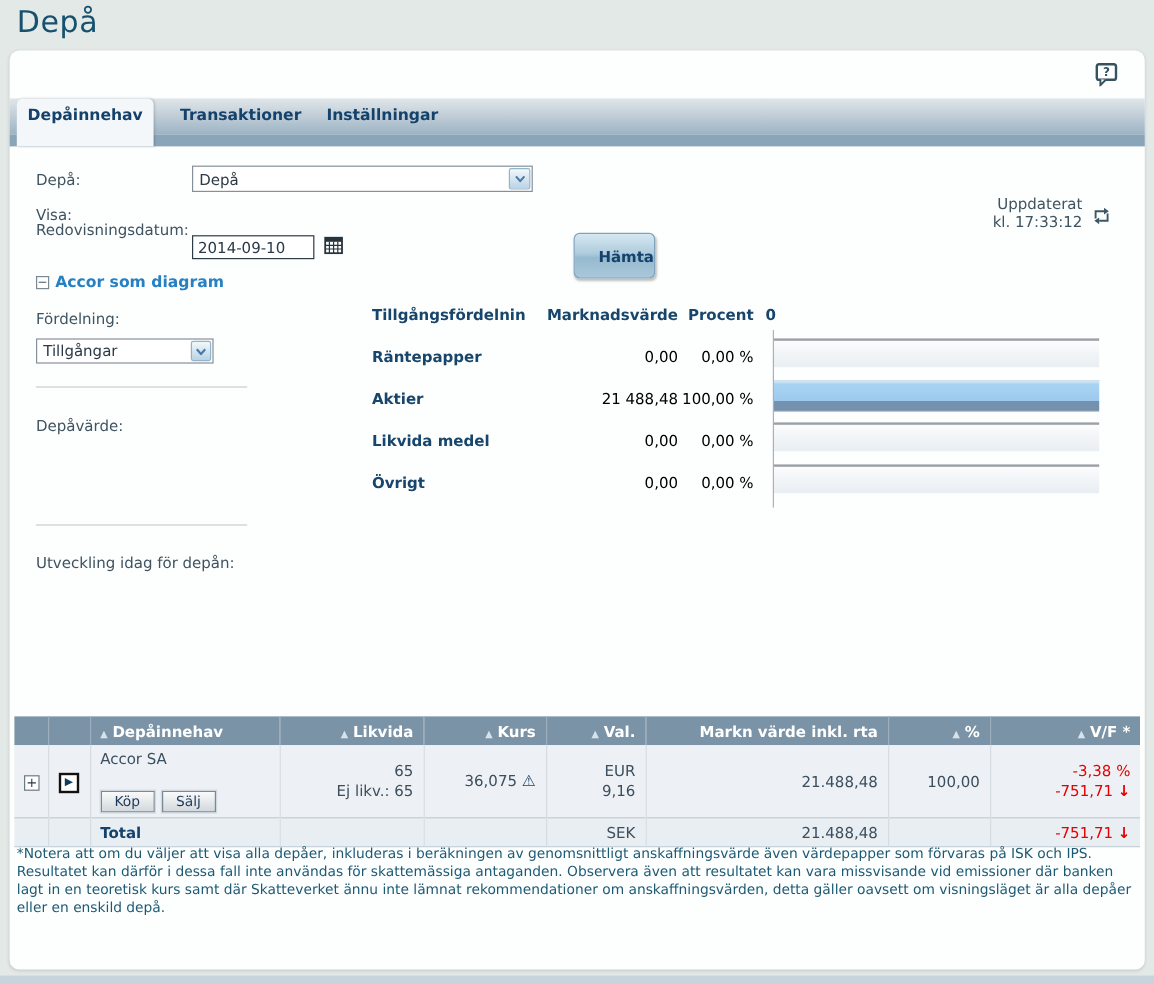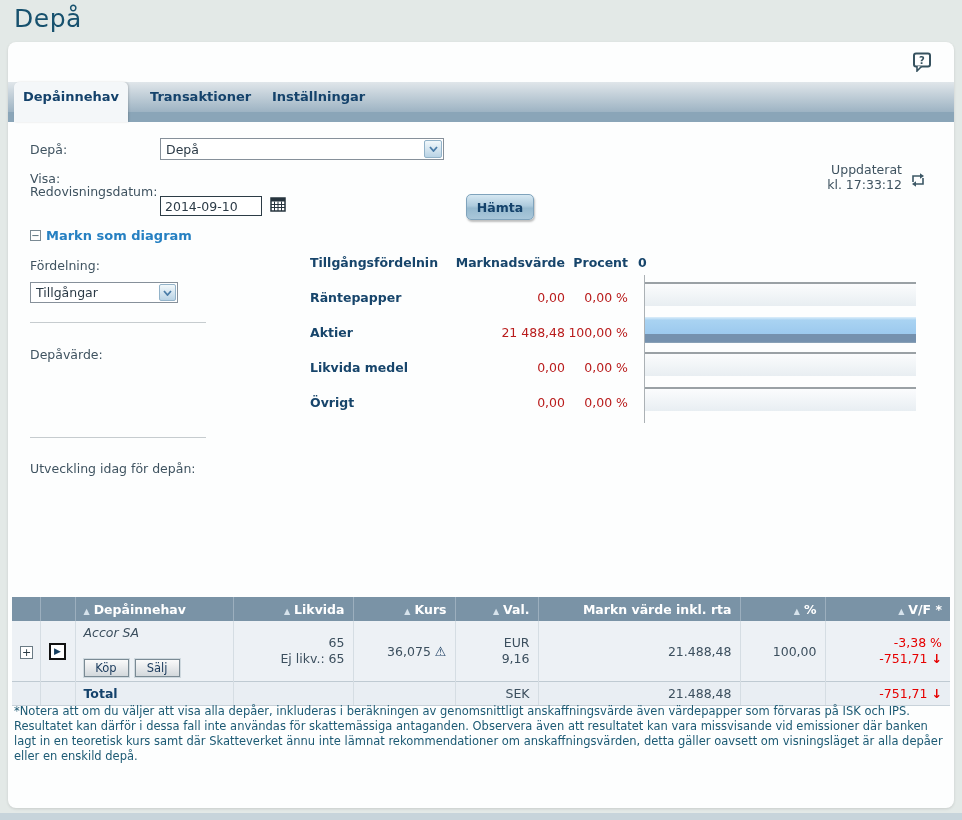--- a/index.html
+++ b/index.html
@@ -37,21 +37,21 @@
   .refresh-icon { position:absolute; right:28px; top:50px; cursor:pointer; }
 
   .toggle { position:absolute; left:22px; top:106px; color:#2680c2; font-weight:bold; font-size:13px; cursor:pointer; }
   .toggle .mbox { display:inline-block; width:11px; height:11px; border:1px solid #7a8a94; background:#fff; color:#3c5866; font-size:10px; line-height:9px; text-align:center; font-weight:normal; vertical-align:1px; margin-right:5px; }
 
   .divider { position:absolute; height:1px; background:#c6cccf; width:176px; left:22px; }
 
   
   .a-hdr { position:absolute; font-weight:bold; color:#17456b; font-size:12.5px; white-space:nowrap; }
   .a-lbl { position:absolute; font-weight:bold; color:#17456b; font-size:12.5px; }
-  .a-val { position:absolute; text-align:right; color:#b91c1c; font-size:12.5px; }
+  .a-val { position:absolute; text-align:right; color:#000000; font-size:12.5px; }
   .chart-axis { position:absolute; left:636px; top:153px; width:1px; height:148px; background:#abb1b5; }
   .bar-track { position:absolute; left:637px; width:271px; height:24px; border-top:2px solid #9aa1a5; background:linear-gradient(#fbfcfd,#e8eef2); }
   .bar-fill { position:absolute; left:0; top:-2px; height:26px;
       background:linear-gradient(to bottom,#ddeefa 0%,#a9d3f2 12%,#9cc9ee 66%,#7591ae 66%,#7591ae 94%,#91a7ba 100%); }
 
   
   .htable { position:absolute; left:4px; top:475px; width:938px; border-collapse:collapse; table-layout:fixed; font-size:12.5px; }
   .htable th { background:#7a93a6; color:#fff; font-weight:bold; height:24px; padding:0 8px; white-space:nowrap; border-left:1px solid #9cafbe; }
   .htable th:first-child { border-left:none; }
   .htable td { background:#edf1f5; padding:4px 8px; border-left:1px solid #d5dde3; vertical-align:middle; }
@@ -110,37 +110,37 @@
 
     <div class="lbl" style="left:22px; top:62px;">Redovisningsdatum:</div>
     <input class="date-input" value="2014-09-10" style="">
     <span class="cal-icon">
       <svg width="16" height="15" viewBox="0 0 16 15">
         <rect x="1" y="1" width="14" height="13" fill="#fff" stroke="#26343e" stroke-width="1.5"></rect>
         <rect x="1" y="1" width="14" height="3.5" fill="#26343e"></rect>
         <path d="M1 7.5 H15 M1 10.5 H15 M4.5 4.5 V14 M8 4.5 V14 M11.5 4.5 V14" stroke="#26343e" stroke-width="1"></path>
       </svg>
     </span>
-    <button class="btn-blue" style="left:458px; top:72px; width:68px; height:26px;">Hämta</button>
+    <button class="btn-blue" style="left:470px; top:72px; width:68px; height:38px;text-align:right;">Hämta</button>
 
     <div class="updated">
       <div>Uppdaterat</div>
       <div>kl. 17:33:12</div>
     </div>
     <span class="refresh-icon">
       <svg width="16" height="16" viewBox="0 0 16 16">
         <path d="M3 10 V4 H10" fill="none" stroke="#3c5866" stroke-width="1.6"></path>
         <path d="M10 1.2 L14 4 L10 6.8 Z" fill="#3c5866"></path>
         <path d="M13 6 V12 H6" fill="none" stroke="#3c5866" stroke-width="1.6"></path>
         <path d="M6 9.2 L2 12 L6 14.8 Z" fill="#3c5866"></path>
       </svg>
     </span>
 
     <div class="toggle">
-      <span class="mbox">−</span><span>Markn som diagram</span>
+      <span class="mbox">−</span><span>Accor som diagram</span>
     </div>
 
     <div class="lbl" style="left:22px; top:136px;">Fördelning:</div>
     <div class="select" style="left:22px; top:160px; width:148px; height:21px;">
       <span class="val" style="top:2px;">Tillgångar</span>
       <span class="drop" style="width:17px; height:17px;">
         <svg width="9" height="6" viewBox="0 0 9 6">
             <path d="M1 1 L4.5 5 L8 1" fill="none" stroke="#4a7ca8" stroke-width="1.8"></path>
           </svg>
       </span>
@@ -199,21 +199,21 @@
         <th class="num"><span class="sort">▲</span><span>Kurs</span></th>
         <th class="num"><span class="sort">▲</span><span>Val.</span></th>
         <th class="num"><span>Markn värde inkl. rta</span></th>
         <th class="num"><span class="sort">▲</span><span>%</span></th>
         <th class="num"><span class="sort">▲</span><span>V/F *</span></th>
       </tr>
       <tr class="trow">
         <td style="text-align:center;"><span class="expand-box">+</span></td>
         <td style="text-align:center;"><span class="play-box">▶</span></td>
         <td>
-          <div style="margin-bottom:19px;font-style:italic;">Accor SA</div>
+          <div style="margin-bottom:19px;">Accor SA</div>
           <button class="mini-btn">Köp</button><button class="mini-btn">Sälj</button>
         </td>
         <td class="num two-line">
           <div>65</div>
           <div>Ej likv.: 65</div>
         </td>
         <td class="num"><span>36,075</span><span class="warn">⚠</span></td>
         <td class="num two-line">
           <div>EUR</div>
           <div>9,16</div>

